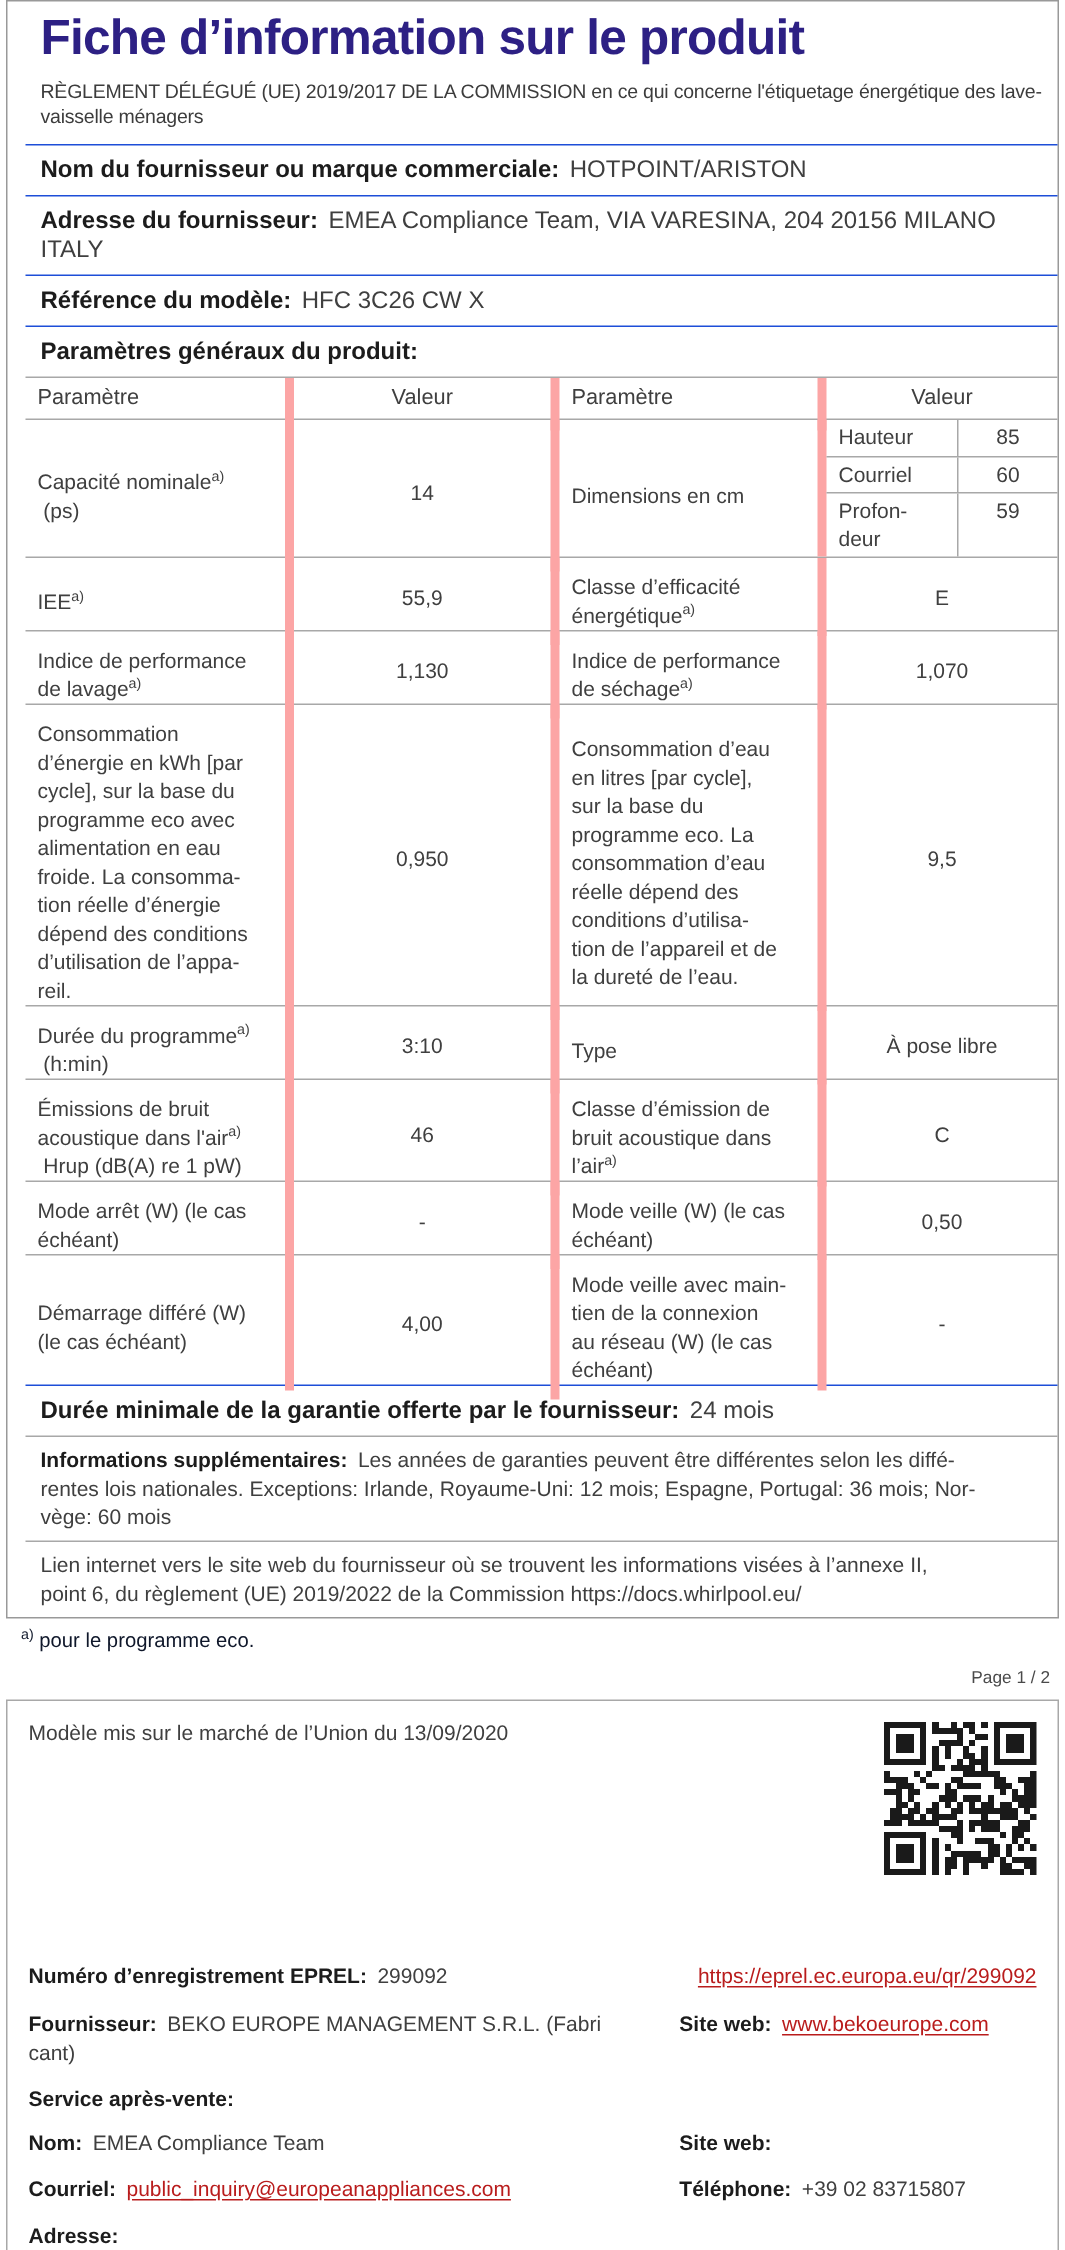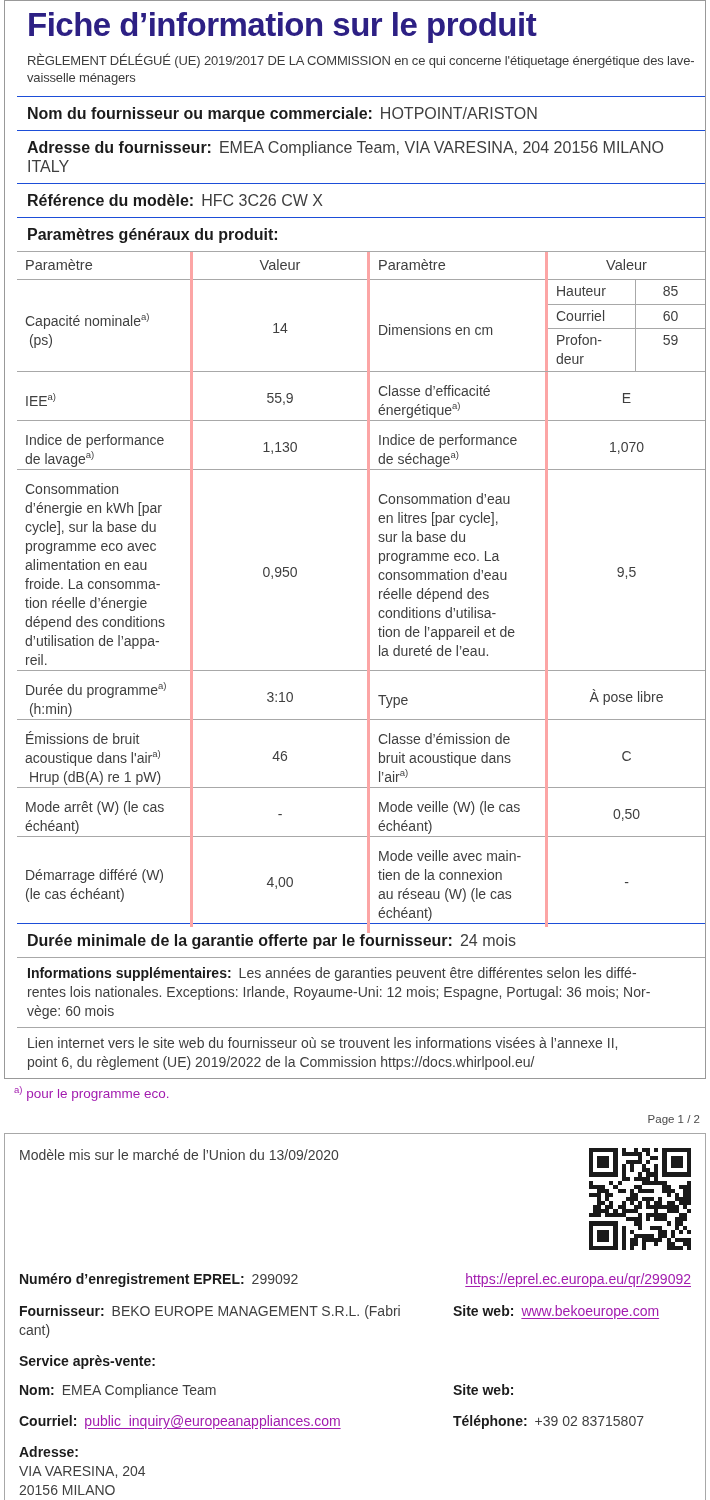--- a/index.html
+++ b/index.html
@@ -11,45 +11,45 @@
   .titleblock{padding:4px 10px 10px 10px;}
   .title{margin:0;font-size:33px;line-height:40px;font-weight:bold;color:#2d2084;letter-spacing:-0.5px;}
   .regulation{margin:7px 0 0 0;font-size:13px;line-height:17px;color:#3c3c3c;letter-spacing:-0.15px;max-width:688px;}
   .lrow{border-top:1px solid #1d4ed8;padding:7px 10px;font-size:16px;line-height:19px;}
   .lrow .v{margin-left:7px;}
   .prow{border-top:1px solid #a8a8a8;padding:6px 10px;font-size:14px;line-height:19px;}
   .wrap{white-space:pre-line;}
   
   .trow{display:grid;grid-template-columns:173px 177px 178px 1fr;border-top:1px solid #a8a8a8;}
   .cell{min-height:100%;}
-  .cell + .cell{border-left:3px solid #fca5a5;}
+  .cell + .cell{border-left:6px solid #fca5a5;}
   .thead .cell{font-size:14.5px;padding:4px 8px;line-height:19px;}
   .thead .hval{text-align:center;}
   .param{display:flex;align-items:center;padding:5px 8px;font-size:14px;line-height:19px;}
   .param .pl{white-space:pre-line;}
   .val{display:flex;align-items:center;justify-content:center;text-align:center;font-size:14px;padding:2px;}
   .sup{font-size:9.5px;vertical-align:super;line-height:0;}
   
   .dims{display:grid;grid-template-rows:minmax(24px,auto) minmax(24px,auto) minmax(42px,auto);}
   .dimrow{display:grid;grid-template-columns:87px 1fr;}
   .dimrow + .dimrow{border-top:1px solid #a8a8a8;}
   .dimlabel{padding:2px 0 2px 8px;font-size:14px;line-height:19px;white-space:pre-line;display:flex;align-items:flex-start;}
   .dimval{border-left:1px solid #a8a8a8;text-align:center;font-size:14px;line-height:19px;padding-top:2px;}
   
   .between{padding:6px 6px 0 10px;}
-  .footnote{font-size:13.5px;line-height:18px;color:#a21caf;}
+  .footnote{font-size:13.5px;line-height:18px;color:#0f172a;}
   .pageind{text-align:right;font-size:11.5px;color:#4a4a4a;margin:10px 0 8px 0;}
   
   .p2box{border:1px solid #a8a8a8;padding:12px 14px 10px 14px;font-size:14px;line-height:19px;}
   .rowA{display:flex;justify-content:space-between;align-items:flex-start;margin-bottom:20px;}
   .qr{flex:0 0 auto;margin-top:2px;background:#fff;}
   .rowE{display:flex;justify-content:space-between;align-items:baseline;margin-bottom:13px;}
   .g2{display:grid;grid-template-columns:61% 39%;margin-bottom:12px;gap:24px;}
   .mb10{margin-bottom:10px;}
-  a.link{color:#a21caf;text-decoration:underline;text-underline-offset:2px;cursor:pointer;}
+  a.link{color:#b91c1c;text-decoration:underline;text-underline-offset:2px;cursor:pointer;margin-top:38px;}
   .lab{margin-right:7px;}
   .addr-lines{white-space:pre-line;}
 </style>
 </head>
 <body>
 
 <div class="sheet">
 
   <div class="p1box">
 

